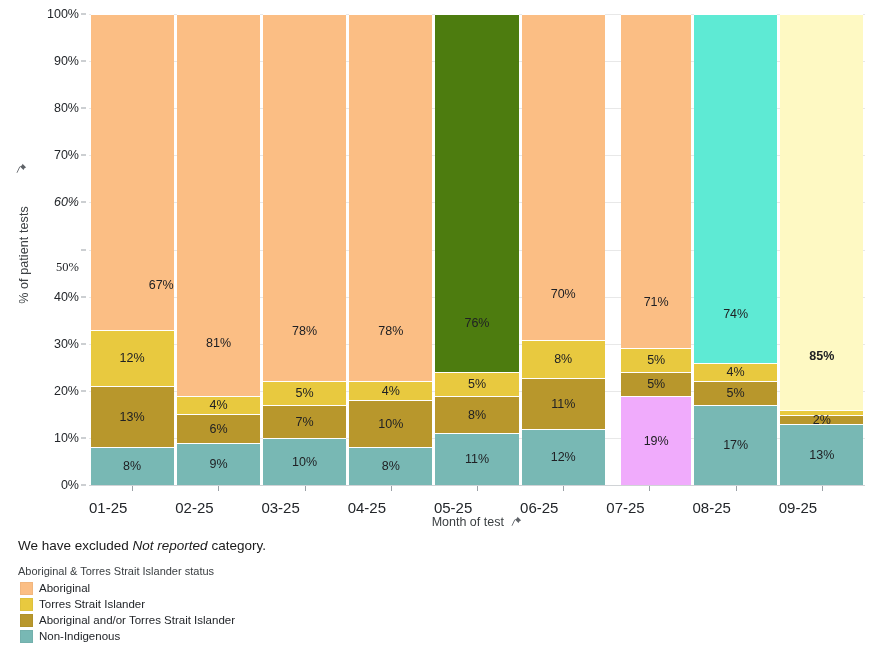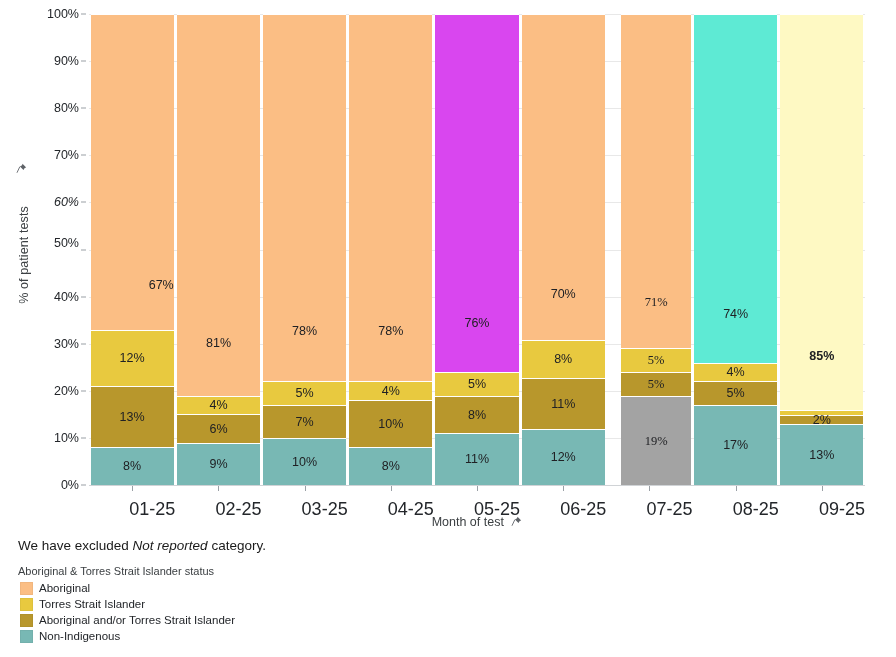--- a/index.html
+++ b/index.html
@@ -130,22 +130,22 @@
   #x-ticks {
     position: absolute;
     left: 89px;
     top: 486px;
     width: 776px;
     height: 26px;
     display: flex;
   }
   .xt {
     flex: 1 1 0;
-    text-align: right;
-    font-size: 18px;
+    text-align: left;
+    font-size: 15px;
     color: #23262a;
     padding-top: 13px;
     position: relative;
   }
   .xt .xtick-mark {
     position: absolute;
     left: 50%;
     top: 0;
     width: 1px;
     height: 5px;
@@ -229,21 +229,21 @@
         <div class="yt" style="top: 485px;">0%</div>
         <div class="ytick-mark" style="top: 485px;"></div>
         <div class="yt" style="top: 437.9px;">10%</div>
         <div class="ytick-mark" style="top: 437.9px;"></div>
         <div class="yt" style="top: 390.8px; text-align: center;">20%</div>
         <div class="ytick-mark" style="top: 390.8px;"></div>
         <div class="yt" style="top: 343.7px;">30%</div>
         <div class="ytick-mark" style="top: 343.7px;"></div>
         <div class="yt" style="top: 296.6px;">40%</div>
         <div class="ytick-mark" style="top: 296.6px;"></div>
-        <div class="yt" style="top: 243px;">50%</div>
+        <div class="yt" style="top: 267px; font-family: Liberation Serif, serif;">50%</div>
         <div class="ytick-mark" style="top: 249.5px;"></div>
         <div class="yt" style="top: 202.4px; font-style: italic;">60%</div>
         <div class="ytick-mark" style="top: 202.4px;"></div>
         <div class="yt" style="top: 155.3px;">70%</div>
         <div class="ytick-mark" style="top: 155.3px;"></div>
         <div class="yt" style="top: 108.2px;">80%</div>
         <div class="ytick-mark" style="top: 108.2px;"></div>
         <div class="yt" style="top: 61.1px;">90%</div>
         <div class="ytick-mark" style="top: 61.1px;"></div>
         <div class="yt" style="top: 14px;">100%</div>
@@ -314,21 +314,21 @@
               <span class="seg-label">4%</span>
             </div>
             <div class="seg" title="Aboriginal and/or Torres Strait Islander 04-25: 10%" style="height: 47.1px; background: rgb(184, 151, 44);">
               <span class="seg-label">10%</span>
             </div>
             <div class="seg" title="Non-Indigenous 04-25: 8%" style="height: 37.68px; background: rgb(120, 184, 180);">
               <span class="seg-label">8%</span>
             </div>
           </div>
           <div class="bar-col" style="width: 86.2222px; padding-left: 1.5px; padding-right: 1.5px;">
-            <div class="seg" title="Aboriginal 05-25: 76%" style="height: 357.96px; background: #d946ef; align-items: flex-end;">
+            <div class="seg" title="Aboriginal 05-25: 76%" style="height: 357.96px; background: #4d7c0f; align-items: flex-end;">
               <span class="seg-label" style="margin-bottom: 42.9552px;">76%</span>
             </div>
             <div class="seg" title="Torres Strait Islander 05-25: 5%" style="height: 23.55px; background: rgb(232, 201, 63);">
               <span class="seg-label">5%</span>
             </div>
             <div class="seg" title="Aboriginal and/or Torres Strait Islander 05-25: 8%" style="height: 37.68px; background: rgb(184, 151, 44);">
               <span class="seg-label">8%</span>
             </div>
             <div class="seg" title="Non-Indigenous 05-25: 11%" style="height: 51.81px; background: rgb(120, 184, 180);">
               <span class="seg-label">11%</span>
@@ -341,31 +341,31 @@
             <div class="seg" title="Torres Strait Islander 06-25: 8%" style="height: 37.68px; background: rgb(232, 201, 63);">
               <span class="seg-label">8%</span>
             </div>
             <div class="seg" title="Aboriginal and/or Torres Strait Islander 06-25: 11%" style="height: 51.81px; background: rgb(184, 151, 44);">
               <span class="seg-label">11%</span>
             </div>
             <div class="seg" title="Non-Indigenous 06-25: 12%" style="height: 56.52px; background: rgb(120, 184, 180);">
               <span class="seg-label">12%</span>
             </div>
           </div>
-          <div class="bar-col" style="width: 86.2222px; padding-left: 15px; padding-right: 1.5px; font-family: Liberation Serif, serif;">
+          <div class="bar-col" style="width: 86.2222px; padding-left: 15px; padding-right: 1.5px;">
             <div class="seg" title="Aboriginal 07-25: 71%" style="height: 334.41px; background: rgb(251, 190, 132); align-items: flex-end;">
               <span class="seg-label" style="margin-bottom: 40.1292px;">71%</span>
             </div>
             <div class="seg" title="Torres Strait Islander 07-25: 5%" style="height: 23.55px; background: rgb(232, 201, 63);">
               <span class="seg-label">5%</span>
             </div>
             <div class="seg" title="Aboriginal and/or Torres Strait Islander 07-25: 5%" style="height: 23.55px; background: rgb(184, 151, 44);">
               <span class="seg-label">5%</span>
             </div>
-            <div class="seg" title="Non-Indigenous 07-25: 19%" style="height: 89.49px; background: #a3a3a3;">
+            <div class="seg" title="Non-Indigenous 07-25: 19%" style="height: 89.49px; background: #f0abfc;">
               <span class="seg-label">19%</span>
             </div>
           </div>
           <div class="bar-col" style="width: 86.2222px; padding-left: 1.5px; padding-right: 1.5px;">
             <div class="seg" title="Aboriginal 08-25: 74%" style="height: 348.54px; background: #5eead4; align-items: flex-end;">
               <span class="seg-label" style="margin-bottom: 41.8248px;">74%</span>
             </div>
             <div class="seg" title="Torres Strait Islander 08-25: 4%" style="height: 18.84px; background: rgb(232, 201, 63);">
               <span class="seg-label">4%</span>
             </div>

